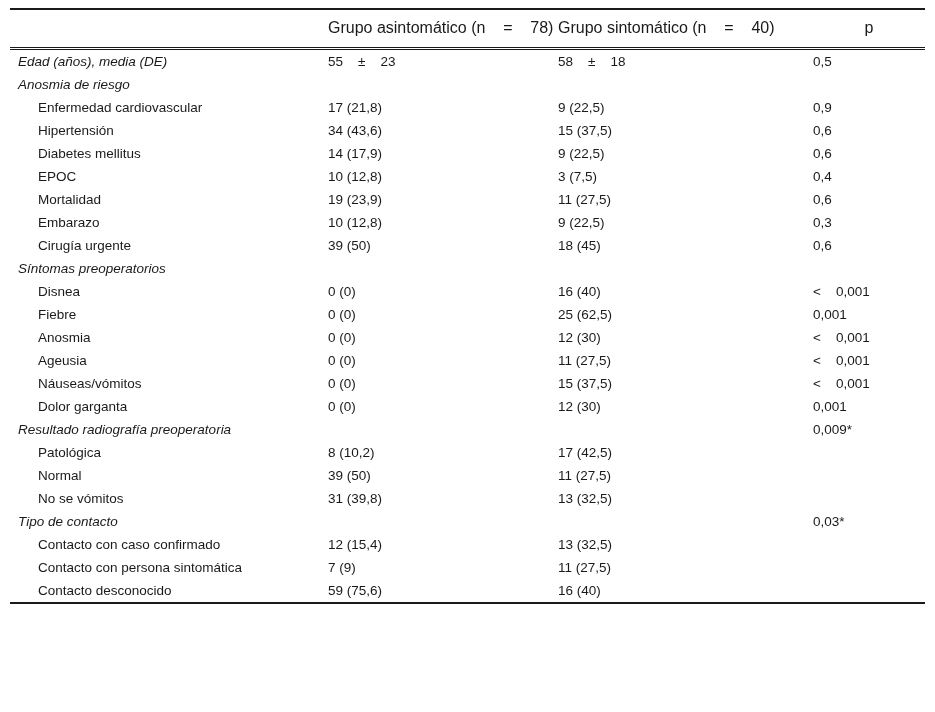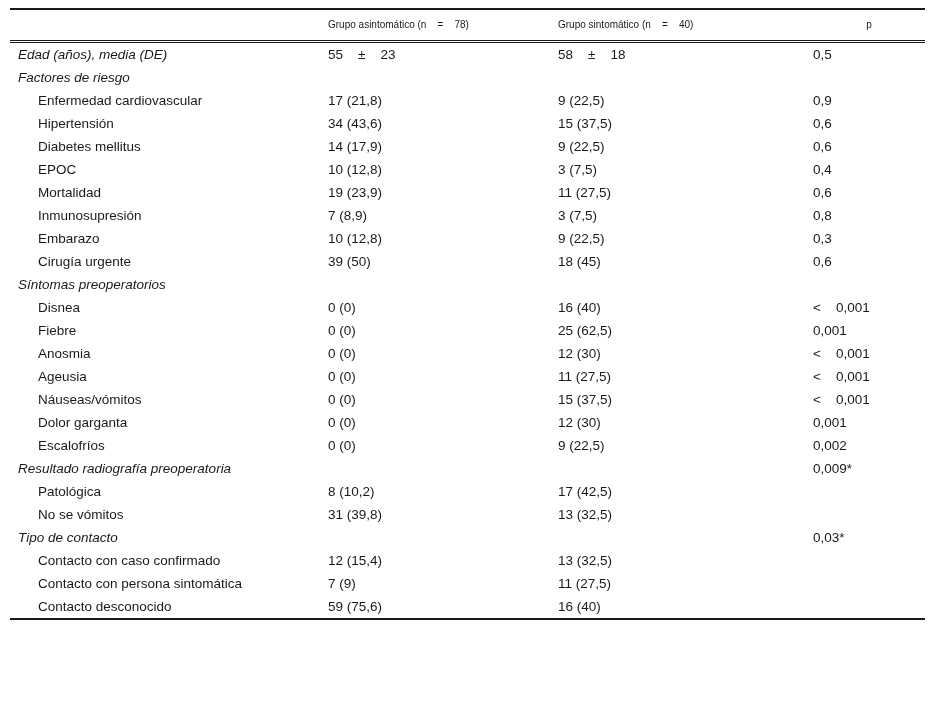--- a/index.html
+++ b/index.html
@@ -19,21 +19,21 @@
   }
   table.results {
     border-collapse: collapse;
     table-layout: fixed;
     width: 915px;
     border-top: 2px solid #1a1a1a;
     border-bottom: 2px solid #1a1a1a;
   }
   thead th {
     font-weight: normal;
-    font-size: 10px;
+    font-size: 16px;
     text-align: left;
     padding: 9px 0 10px 0;
     border-bottom: 3px double #1a1a1a;
     white-space: pre;
     vertical-align: middle;
   }
   thead th.p-col {
     text-align: center;
   }
   tbody td {
@@ -75,21 +75,21 @@
       </tr>
     </thead>
     <tbody>
         <tr>
           <td class="label italic">Edad (años), media (DE)</td>
           <td>55    ±    23</td>
           <td>58    ±    18</td>
           <td>0,5</td>
         </tr>
         <tr>
-          <td class="label italic">Factores de riesgo</td>
+          <td class="label italic">Anosmia de riesgo</td>
           <td></td>
           <td></td>
           <td></td>
         </tr>
         <tr>
           <td class="label indent">Enfermedad cardiovascular</td>
           <td>17 (21,8)</td>
           <td>9 (22,5)</td>
           <td>0,9</td>
         </tr>
@@ -111,26 +111,20 @@
           <td>3 (7,5)</td>
           <td>0,4</td>
         </tr>
         <tr>
           <td class="label indent">Mortalidad</td>
           <td>19 (23,9)</td>
           <td>11 (27,5)</td>
           <td>0,6</td>
         </tr>
         <tr>
-          <td class="label indent">Inmunosupresión</td>
-          <td>7 (8,9)</td>
-          <td>3 (7,5)</td>
-          <td>0,8</td>
-        </tr>
-        <tr>
           <td class="label indent">Embarazo</td>
           <td>10 (12,8)</td>
           <td>9 (22,5)</td>
           <td>0,3</td>
         </tr>
         <tr>
           <td class="label indent">Cirugía urgente</td>
           <td>39 (50)</td>
           <td>18 (45)</td>
           <td>0,6</td>
@@ -171,35 +165,35 @@
           <td>15 (37,5)</td>
           <td>&lt;    0,001</td>
         </tr>
         <tr>
           <td class="label indent">Dolor garganta</td>
           <td>0 (0)</td>
           <td>12 (30)</td>
           <td>0,001</td>
         </tr>
         <tr>
-          <td class="label indent">Escalofríos</td>
-          <td>0 (0)</td>
-          <td>9 (22,5)</td>
-          <td>0,002</td>
-        </tr>
-        <tr>
           <td class="label italic">Resultado radiografía preoperatoria</td>
           <td></td>
           <td></td>
           <td>0,009*</td>
         </tr>
         <tr>
           <td class="label indent">Patológica</td>
           <td>8 (10,2)</td>
           <td>17 (42,5)</td>
+          <td></td>
+        </tr>
+        <tr>
+          <td class="label indent">Normal</td>
+          <td>39 (50)</td>
+          <td>11 (27,5)</td>
           <td></td>
         </tr>
         <tr>
           <td class="label indent">No se vómitos</td>
           <td>31 (39,8)</td>
           <td>13 (32,5)</td>
           <td></td>
         </tr>
         <tr>
           <td class="label italic">Tipo de contacto</td>

